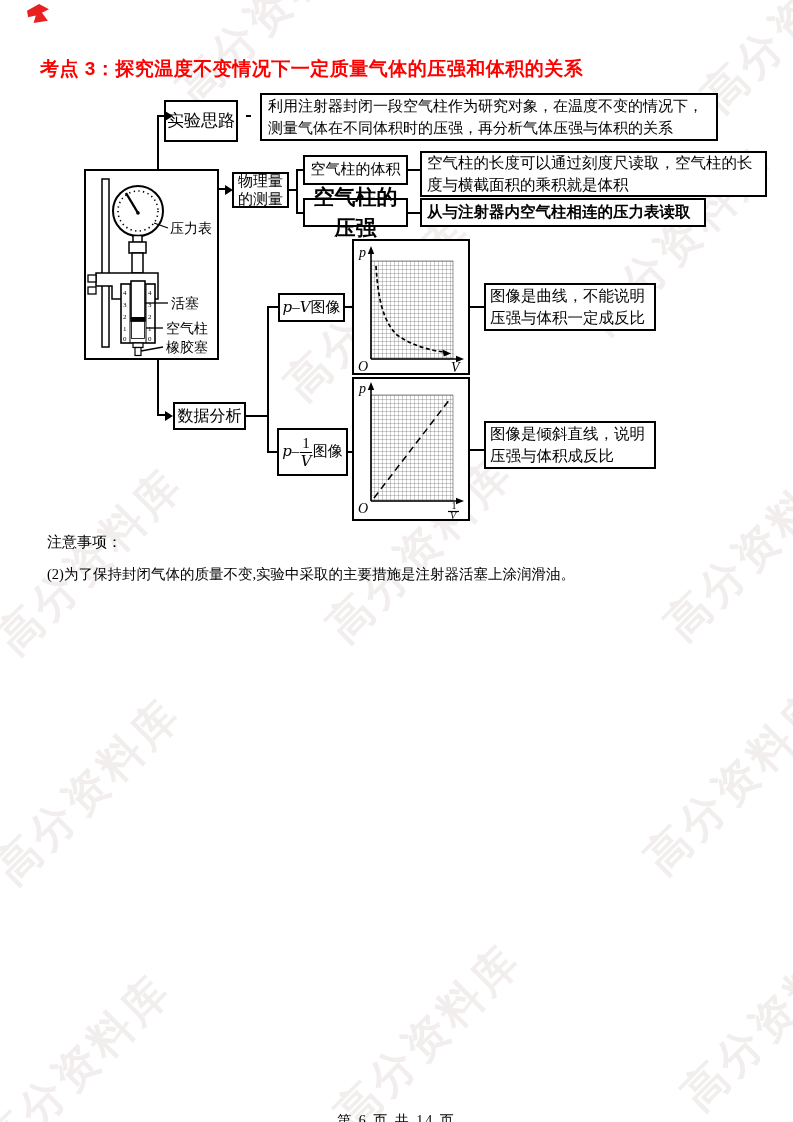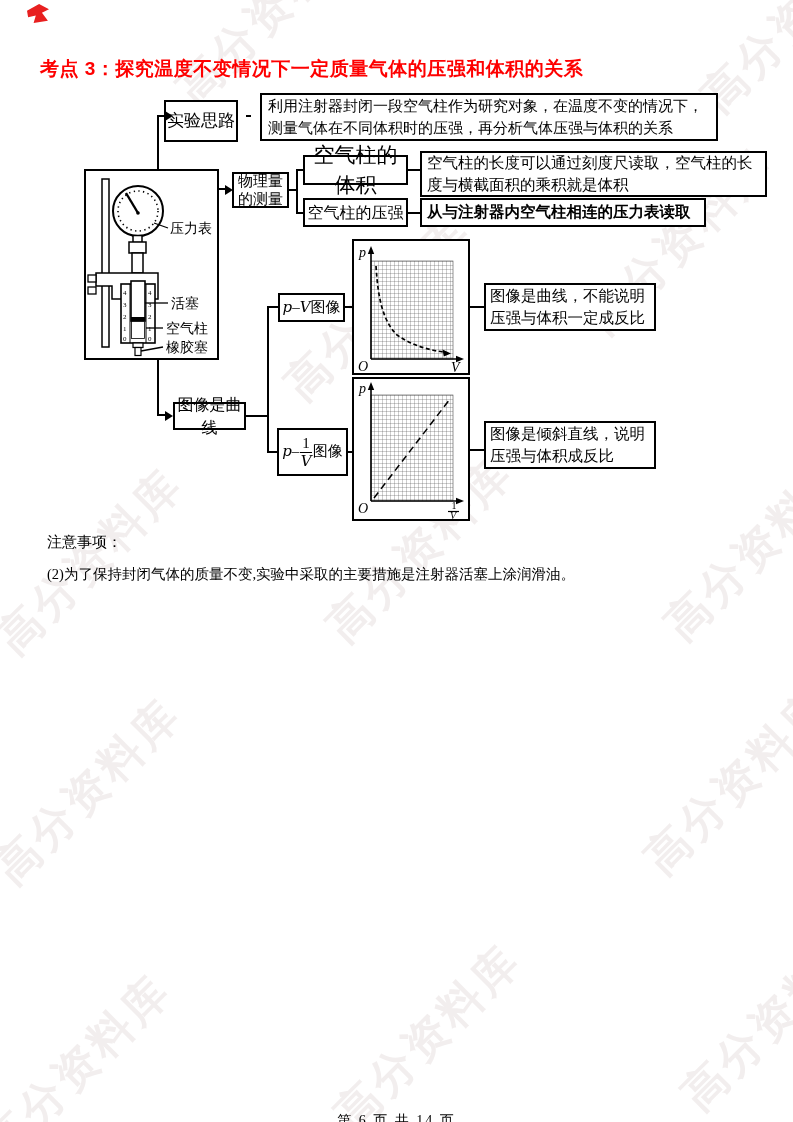--- a/index.html
+++ b/index.html
@@ -60,29 +60,29 @@
     <div class="corner-mark"></div>
 
     <div class="title">考点 3：探究温度不变情况下一定质量气体的压强和体积的关系</div>
 
     <div class="fbox" style="left:164px;top:100px;width:74px;height:42px;font-size:17px;">实验思路</div>
 
     <div class="fbox left" style="left:251px;top:93px;width:458px;height:48px;padding:1px 6px;line-height:1.5;margin-left:9px;">利用注射器封闭一段空气柱作为研究对象，在温度不变的情况下，测量气体在不同体积时的压强，再分析气体压强与体积的关系</div>
 
     <div class="fbox" style="left:232px;top:172px;width:57px;height:36px;line-height:1.2;padding:0 2px;">物理量的测量</div>
 
-    <div class="fbox" style="left:303px;top:155px;width:105px;height:30px;font-size:21px;">空气柱的体积</div>
+    <div class="fbox" style="left:303px;top:155px;width:105px;height:30px;font-size:15px;">空气柱的体积</div>
 
     <div class="fbox left" style="left:420px;top:151px;width:347px;height:46px;padding:1px 5px;font-size:15.5px;line-height:1.42;">空气柱的长度可以通过刻度尺读取，空气柱的长度与横截面积的乘积就是体积</div>
 
-    <div class="fbox" style="left:303px;top:198px;width:105px;height:29px;font-size:16px;">空气柱的压强</div>
+    <div class="fbox" style="left:303px;top:198px;width:105px;height:29px;font-size:21px;font-weight:bold;">空气柱的压强</div>
 
     <div class="fbox left" style="left:420px;top:198px;width:286px;height:29px;padding:0 5px;font-size:15.5px;font-weight:bold;">从与注射器内空气柱相连的压力表读取</div>
 
-    <div class="fbox" style="left:173px;top:402px;width:73px;height:28px;font-size:16px;">图像是曲线</div>
+    <div class="fbox" style="left:173px;top:402px;width:73px;height:28px;font-size:16px;">数据分析</div>
 
     <div class="fbox" style="left:278px;top:293px;width:67px;height:29px;">
       <span class="it">p</span>
         <span>–</span>
         <span class="it">V</span>
         <span>图像</span>
     </div>
 
     <div class="fbox" style="left:277px;top:428px;width:71px;height:48px;">
       <span class="it">p</span>

